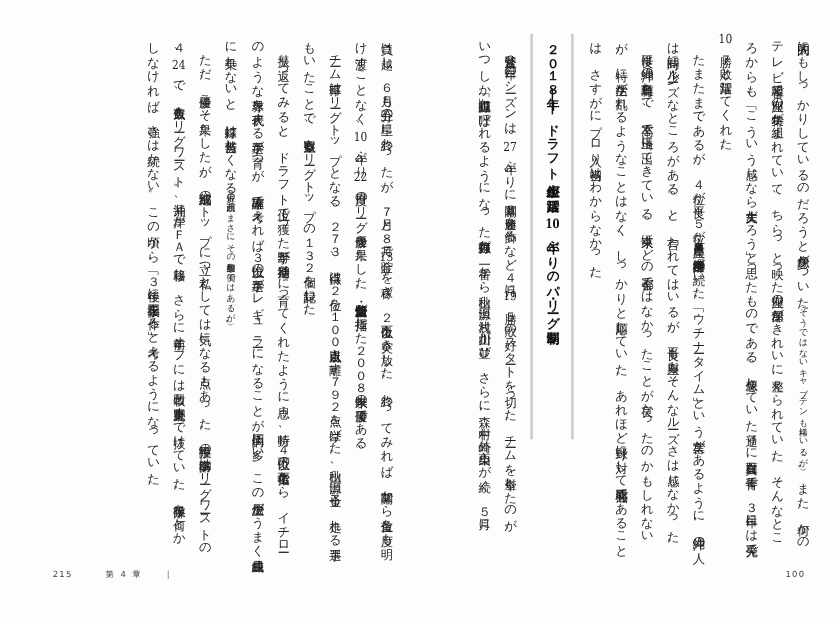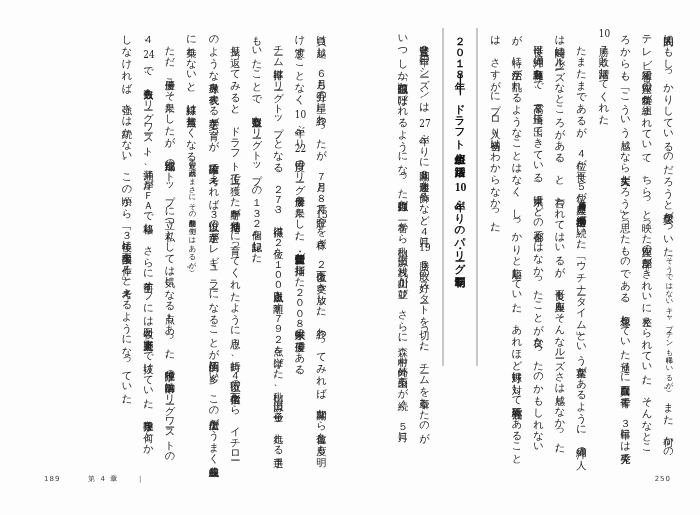--- a/index.html
+++ b/index.html
@@ -64,22 +64,22 @@
       <p class="para indent">辻監督２年目のシーズンは、<span class="tcy">27</span>年ぶりに開幕８連勝を飾るなど４月に<span class="tcy">19</span>勝５敗の好スタートを切った。チームを牽引したのが、いつしか「山賊打線」と呼ばれるようになった強力打線だ。一番から秋山、源田、浅村、山川が並び、さらに森、中村、外崎、栗山らが続く。５月に</p>
     </div>
 
   <div class="v-text v-left">
       <p class="para">負け越し、６月も五分の星に終わったが、７月と８月で貯金<span class="tcy">13</span>を稼ぎ、２位以下を突き放した。終わってみれば、開幕から首位を一度も明け渡すことなく、<span class="tcy">10</span>年ぶり<span class="tcy">22</span>度目のリーグ優勝を果たした。新任監督・渡辺久信が指揮した２００８年以来の優勝である。</p>
       <p class="para indent">チーム打率はリーグトップとなる、２７３、得点は２位を１００点以上引き離す７９２点を挙げた。秋山、源田、金子ら、走れる選手もいたことで、盗塁数もリーグトップの１３２個を記録した。</p>
       <p class="para indent">振り返ってみると、ドラフト上位で獲った野手が期待通りに育ってくれたように思う。時折、４位以下の下位指名から、イチローのような球界を代表する選手が育つが、確率論で考えれば３位以上の選手がレギュラーになることが圧倒的に多い。この上位層がうまく成長曲線に乗れないと、打線は当然苦しくなる<span class="small">（最近の西武がまさにその典型的な例ではあるが）</span>。</p>
       <p class="para indent">ただ、優勝こそ果たしたが、編成部のトップに立つ私としては気になる点もあった。投手陣の防御率はリーグワーストの４、<span class="tcy">24</span>で、失点数もリーグワースト。涌井、岸がＦＡで移籍し、さらに前年オフには牧田と野上亮磨まで抜けていた。投手陣を何とかしなければ、強さは続かない。この頃から、「３年後に投手王国を作る」と考えるようになっていた。</p>
     </div>
 
-  <div class="footer-item pagenum-left">189</div>
+  <div class="footer-item pagenum-left">215</div>
 
   <div class="footer-item chapter-line">
     <span>第 4 章</span>
     <span class="div">|</span>
   </div>
 
-  <div class="footer-item pagenum-right">250</div>
+  <div class="footer-item pagenum-right">100</div>
 
 </div>
 
 </body></html>

